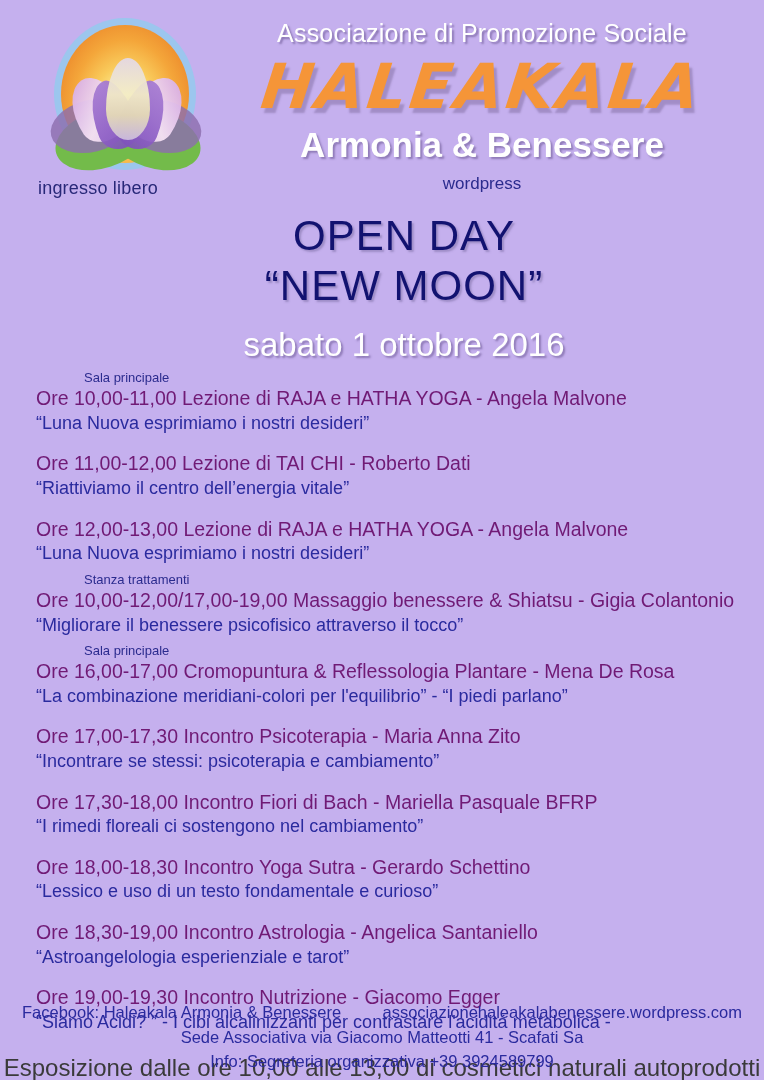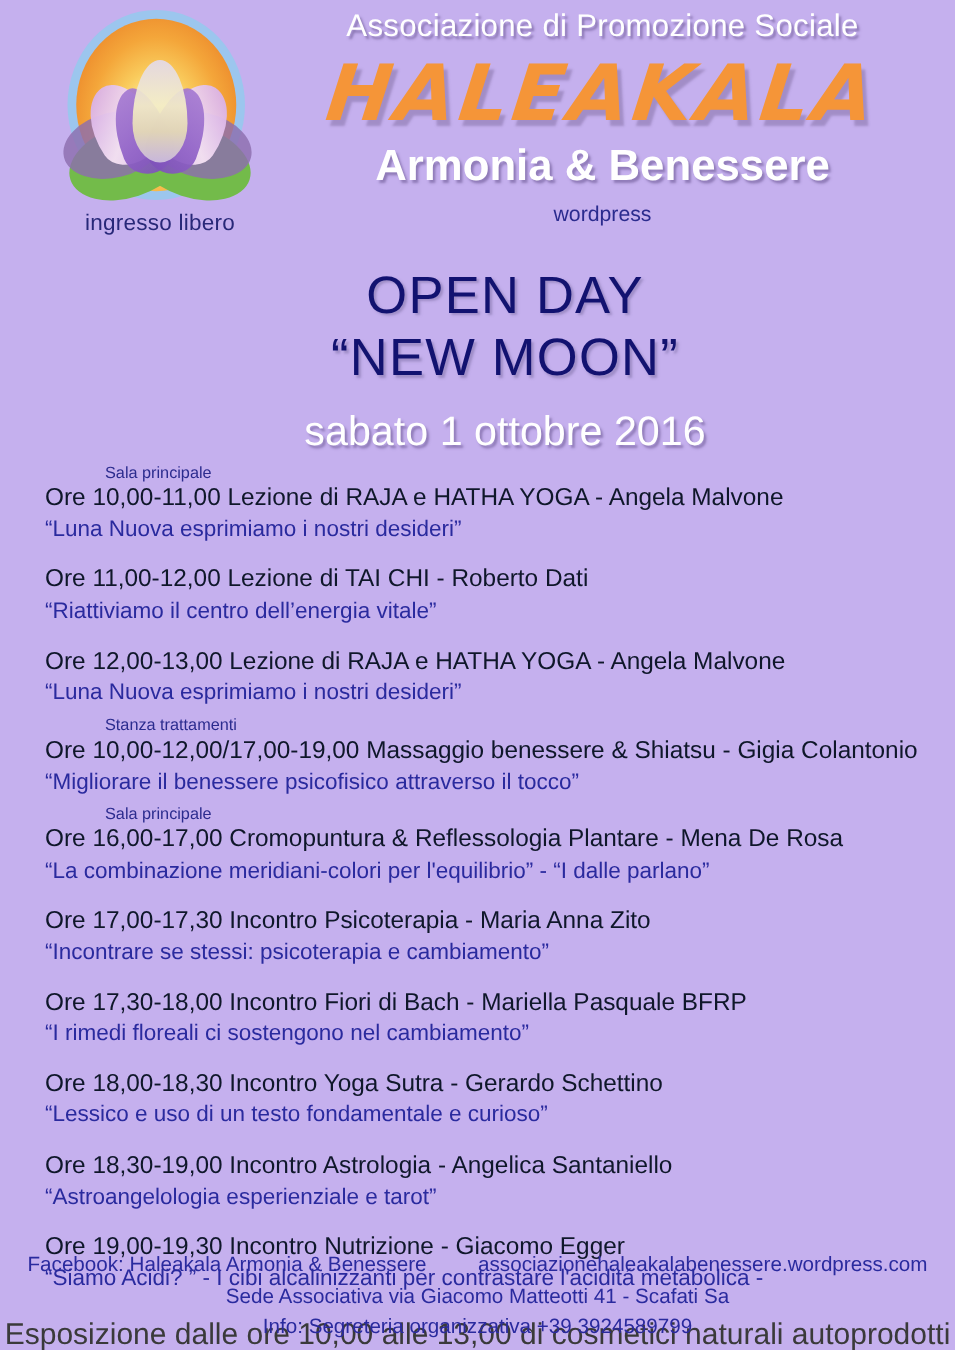--- a/index.html
+++ b/index.html
@@ -24,23 +24,23 @@
   }
 
   
   .header {
     position: relative;
     height: 205px;
   }
   .logo-block {
     position: absolute;
     left: 38px;
-    top: 4px;
+    top: 14px;
     width: 180px;
-    text-align: center;
+    text-align: left;
   }
   .logo-mark {
     position: relative;
     width: 160px;
     height: 160px;
     margin: 0 auto;
   }
   .logo-ring {
     position: absolute;
     left: 6px;
@@ -124,21 +124,21 @@
   .logo-caption {
     margin-top: 4px;
     font-size: 18px;
     color: #282878;
     letter-spacing: .2px;
   }
 
   .title-block {
     position: absolute;
     left: 200px;
-    top: 0;
+    top: 12px;
     width: 564px;
     text-align: center;
   }
   .assoc-line {
     margin-top: 7px;
     font-size: 25px;
     color: #ffffff;
     text-shadow: 2px 2px 2px rgba(90,70,130,.55);
     letter-spacing: .2px;
   }
@@ -195,21 +195,21 @@
     font-size: 13px;
     color: #2b2b8e;
     margin-left: 48px;
     line-height: 1.25;
   }
   .sched-item {
     margin-bottom: 6px;
   }
   .sched-main {
     font-size: 19.5px;
-    color: #0f172a;
+    color: #701a75;
     line-height: 1.32;
     white-space: nowrap;
   }
   .sched-quote {
     font-size: 18px;
     color: #2a2a9e;
     line-height: 1.3;
     white-space: nowrap;
   }
   .sched-item.gap { margin-top: 16px; }
@@ -312,21 +312,21 @@
 
     <div class="sched-item nogap">
       <div class="room-label">Stanza trattamenti</div>
       <div class="sched-main">Ore 10,00-12,00/17,00-19,00 Massaggio benessere &amp; Shiatsu - Gigia Colantonio</div>
       <div class="sched-quote">“Migliorare il benessere psicofisico attraverso il tocco”</div>
     </div>
 
     <div class="sched-item nogap">
       <div class="room-label">Sala principale</div>
       <div class="sched-main">Ore 16,00-17,00 Cromopuntura &amp; Reflessologia Plantare - Mena De Rosa</div>
-      <div class="sched-quote">“La combinazione meridiani-colori per l'equilibrio”  -  “I dalle parlano”</div>
+      <div class="sched-quote">“La combinazione meridiani-colori per l'equilibrio”  -  “I piedi parlano”</div>
     </div>
 
     <div class="sched-item gap">
       <div class="sched-main">Ore 17,00-17,30 Incontro Psicoterapia - Maria Anna Zito</div>
       <div class="sched-quote">“Incontrare se stessi: psicoterapia e cambiamento”</div>
     </div>
 
     <div class="sched-item gap">
       <div class="sched-main">Ore 17,30-18,00 Incontro Fiori di Bach - Mariella Pasquale BFRP</div>
       <div class="sched-quote">“I rimedi floreali ci sostengono nel cambiamento”</div>

